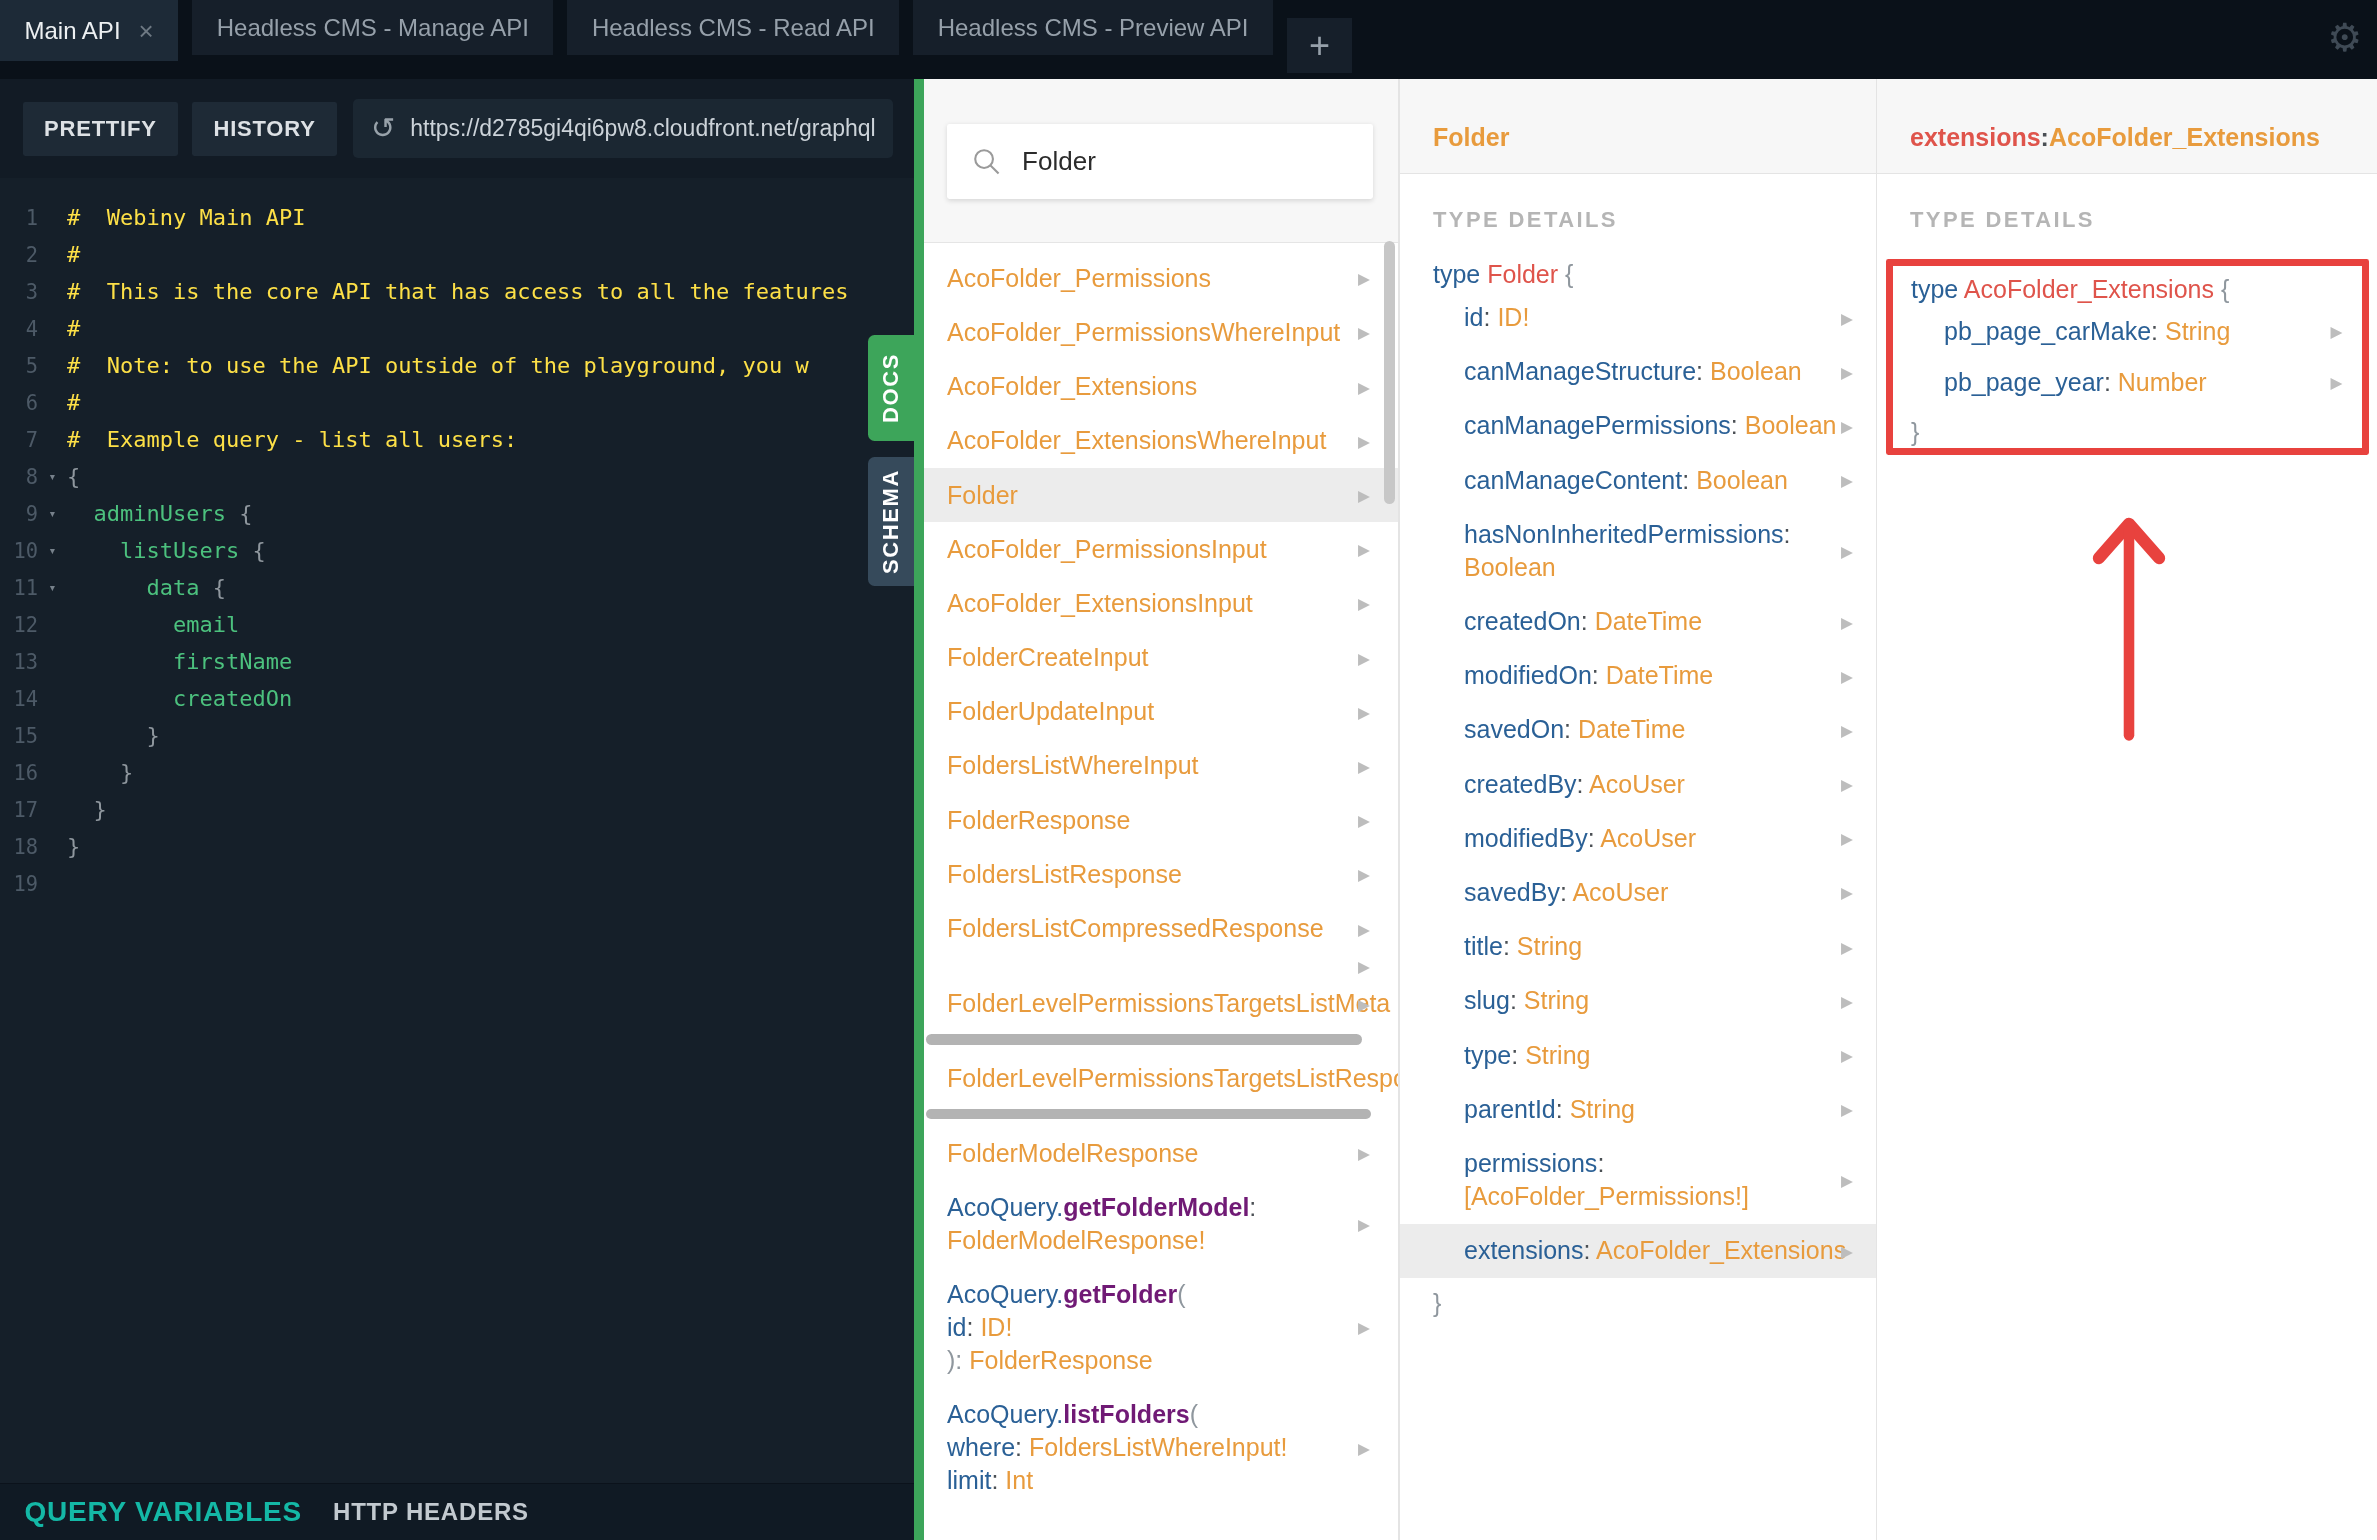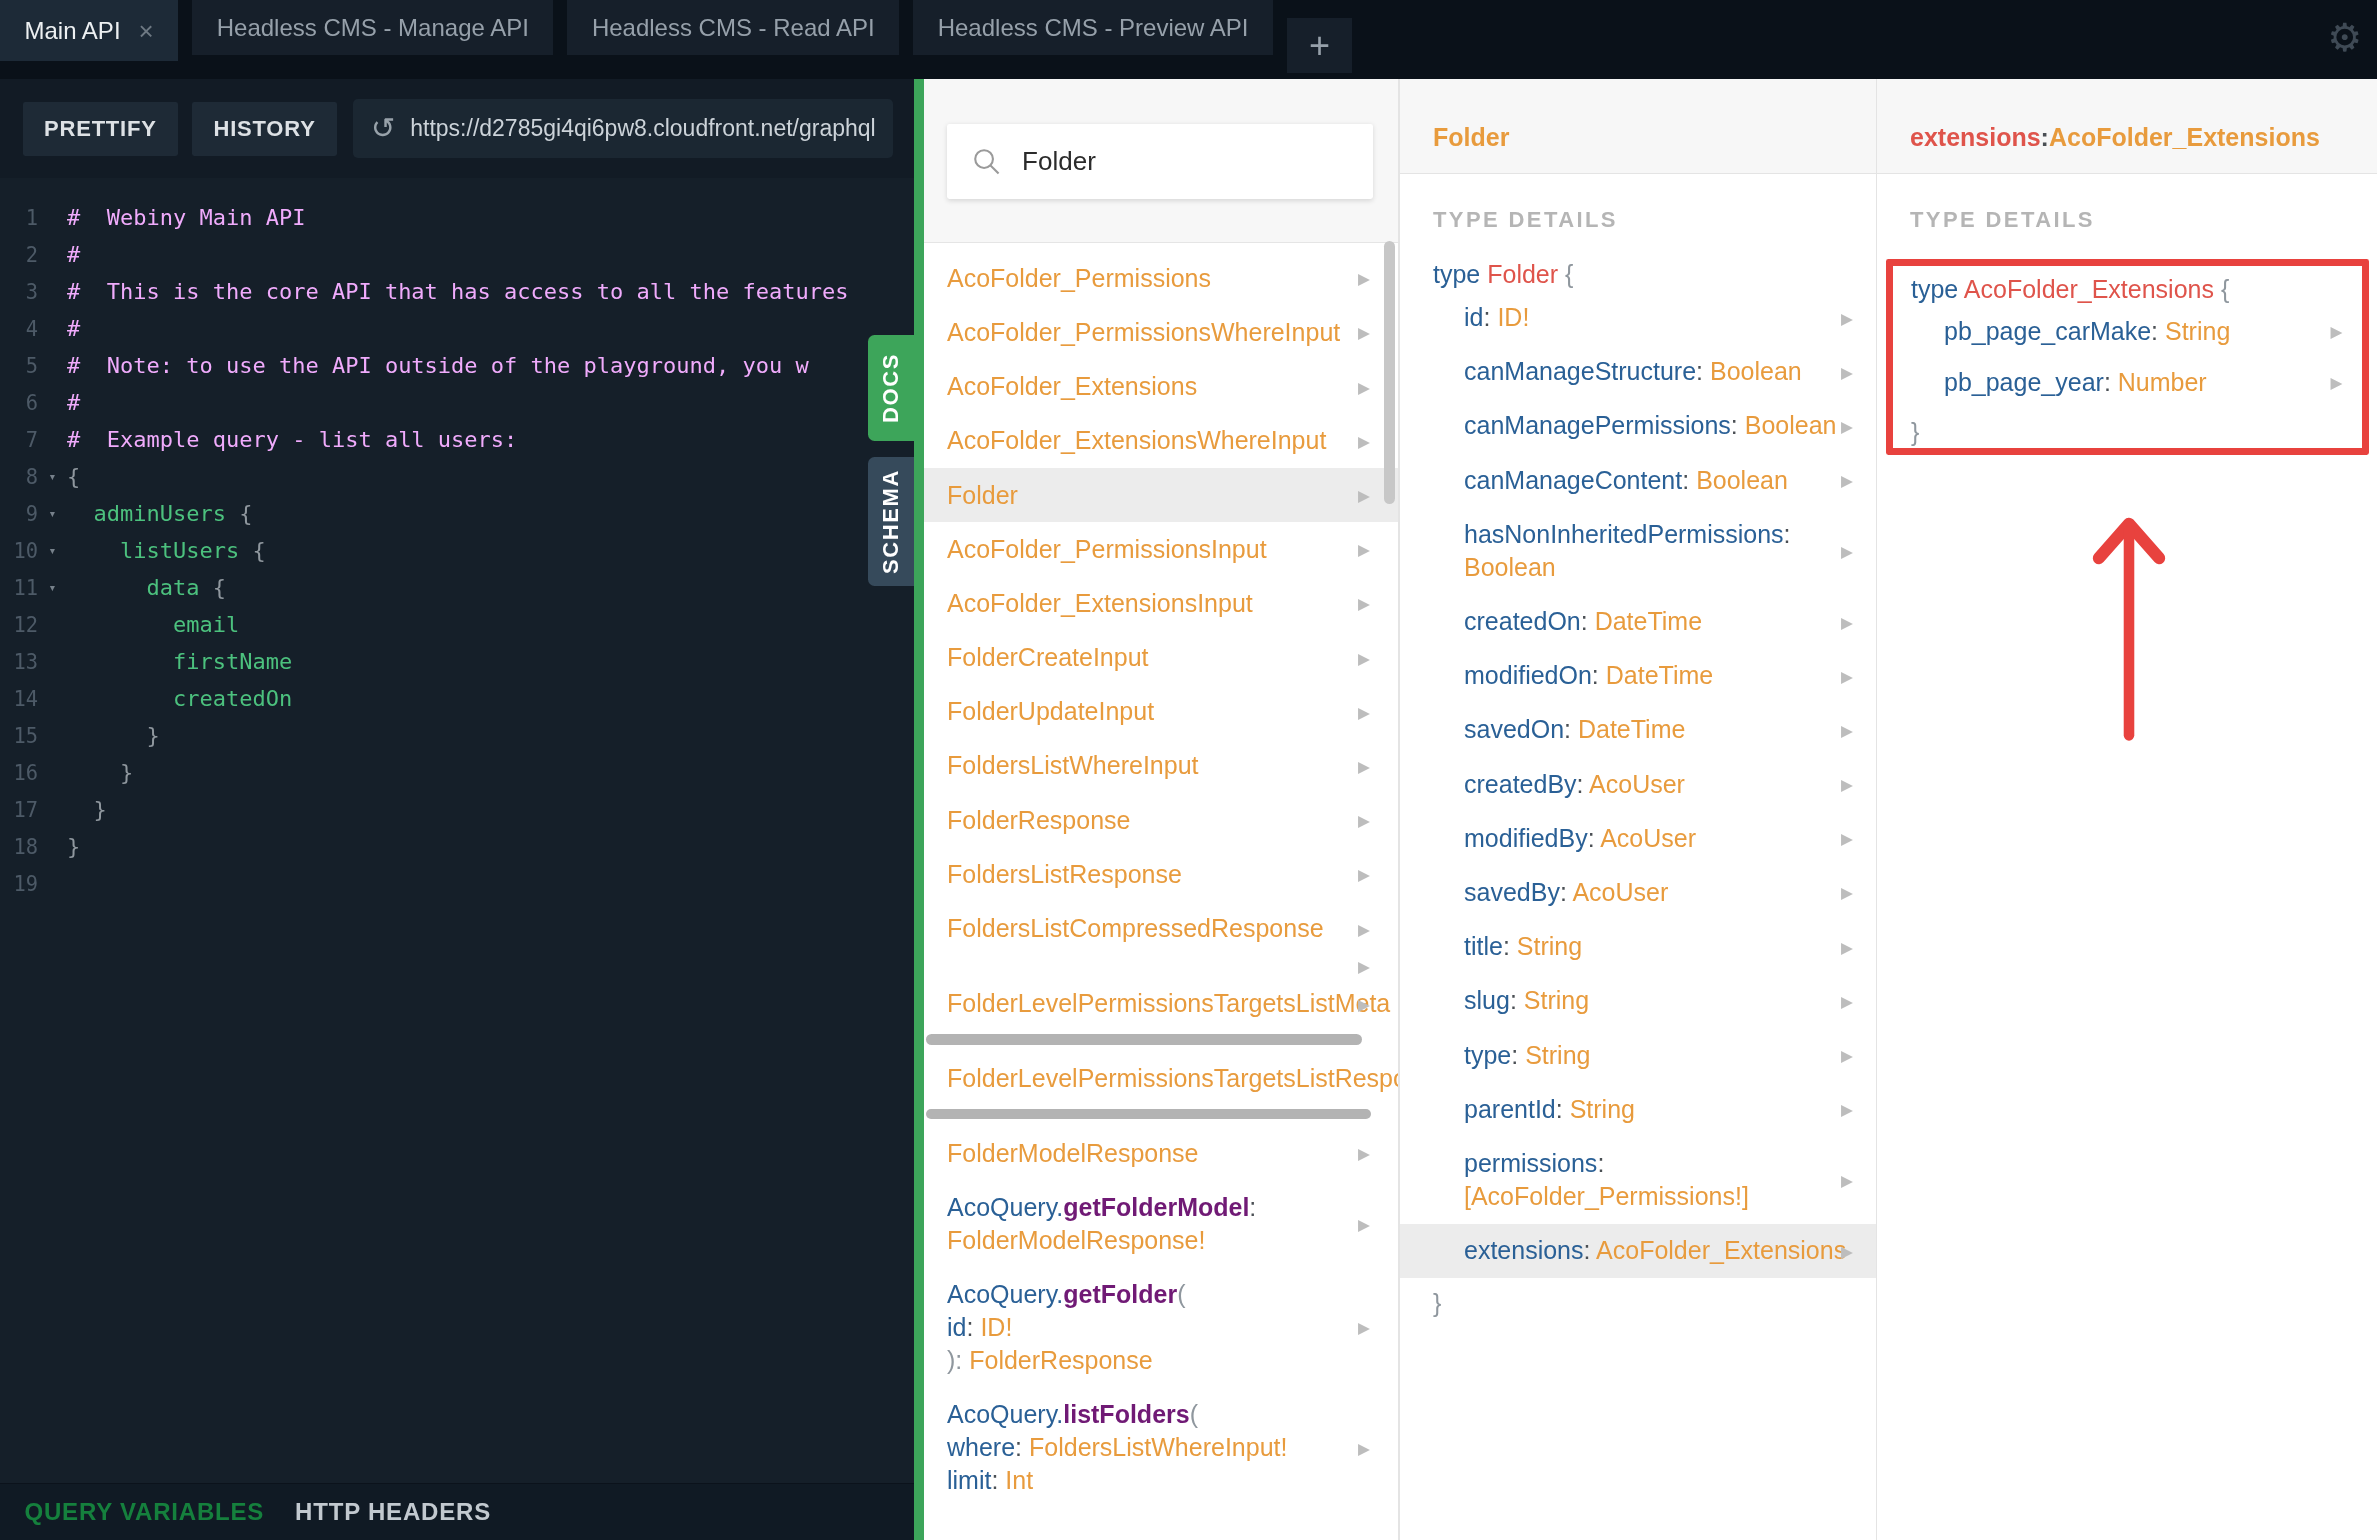--- a/index.html
+++ b/index.html
@@ -31,21 +31,21 @@
           font-family:"DejaVu Sans Mono",monospace;font-size:22px;}
   #editor-lines{padding-top:21px;}
   .cl{display:flex;height:37px;align-items:center;}
   .gut{width:38px;flex:none;text-align:right;color:#4d5a67;font-size:20.4px;}
   .fold{width:29px;flex:none;text-align:center;color:#77818b;font-size:13px;}
   .code{white-space:pre;}
 
   
   #footer{position:absolute;left:0;top:1483px;width:914px;height:57px;background:#101a24;border-top:1.6px solid #0b121b;
           display:flex;align-items:center;font-weight:700;}
-  #qv-label{color:#15803d;font-size:24px;letter-spacing:0.8px;margin-left:24.5px;}
+  #qv-label{color:#14b8a6;font-size:28px;letter-spacing:0.8px;margin-left:24.5px;}
   #hh-label{color:#c2c9cf;font-size:24px;letter-spacing:0.8px;margin-left:31px;}
 
   
   #gdiv{position:absolute;left:914px;top:79px;width:9.8px;height:1461px;background:#3da55a;}
   .sidetab{position:absolute;width:46px;display:flex;align-items:center;justify-content:center;border-radius:6.5px 0 0 6.5px;}
   #docs-tab{left:868px;top:335px;height:106px;background:#3da55a;}
   #schema-tab{left:868px;top:457px;height:129px;background:#364a5b;}
   .sidetab span{writing-mode:vertical-rl;transform:rotate(180deg);color:#fff;font-weight:700;font-size:22px;letter-spacing:1.6px;}
 
   
@@ -85,21 +85,21 @@
   #redarrow{position:absolute;left:2068px;top:499px;}
 
   
   .c-o{color:#e89b3d;}          
   .c-b{color:#2a6096;}          
   .c-bb{color:#701a75;font-weight:700;}
   .c-r{color:#df544b;}          
   .c-pn{color:#8f979e;}         
   .c-d{color:#4a4f54;}          
   .c-gn{color:#4cc17e;}         
-  .c-cm{color:#f0abfc;}         
+  .c-cm{color:#fde047;}         
 </style>
 </head>
 <body>
 
 <div id="topbar">
   <div id="tabs">
       <div class="tab active">
         <span>Main API</span>
         <span class="tabx">×</span>
       </div>

